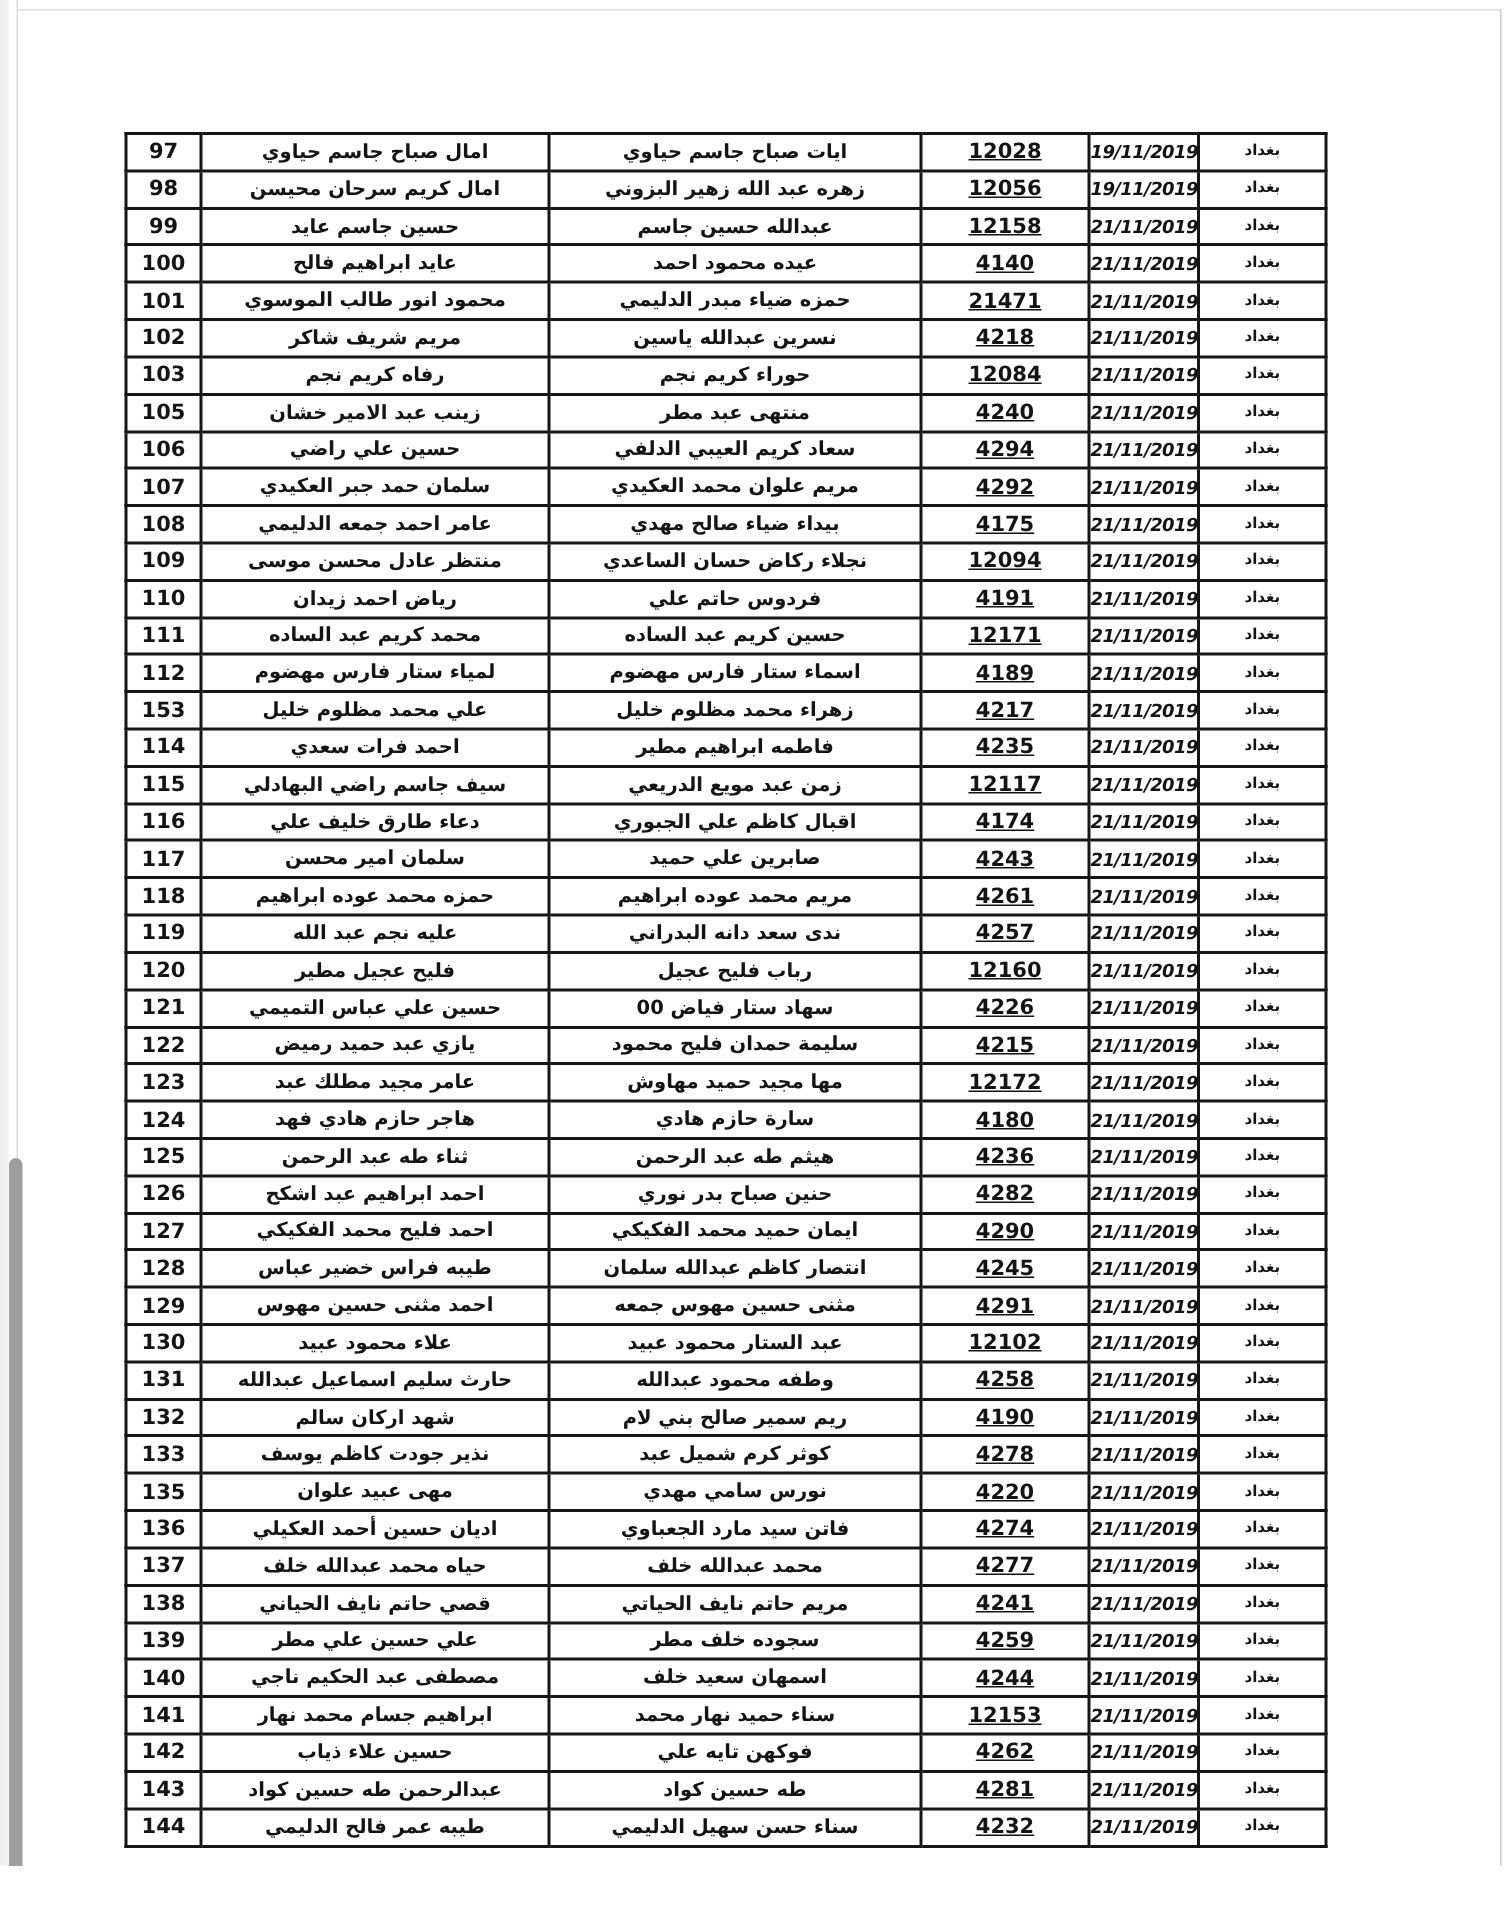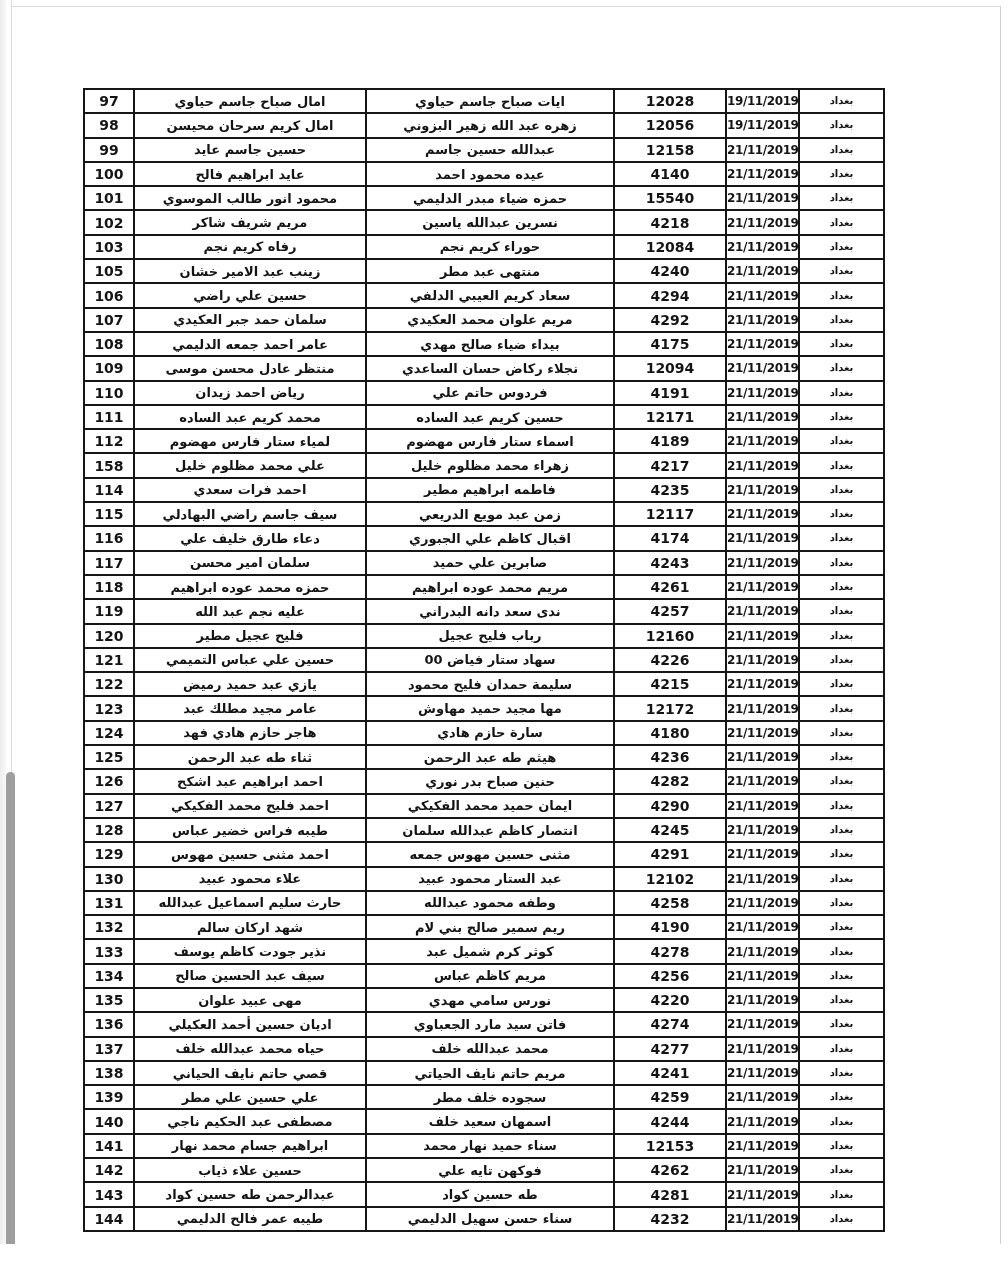--- a/index.html
+++ b/index.html
@@ -68,22 +68,22 @@
     margin: 0;
     text-align: center;
     vertical-align: middle;
     font-weight: bold;
     overflow: hidden;
     white-space: nowrap;
     line-height: 1;
   }
   td.c-no   { font-size: 14px; }
   td.c-name { font-size: 13px; direction: rtl; }
-  td.c-num  { font-size: 14px; letter-spacing: 0px; }
-  td.c-date { font-size: 12px; letter-spacing: -0.4px; }
+  td.c-num  { font-size: 14px; letter-spacing: 0px; text-decoration: underline; }
+  td.c-date { font-size: 12px; letter-spacing: -0.4px; font-style: italic; }
   td.c-city { font-size: 10px; direction: rtl; }
 </style>
 </head>
 <body>
 
 <div class="viewer">
 
   <div class="left-band"></div>
   <div class="page-edge-left"></div>
   <div class="page-edge-top"></div>
@@ -130,21 +130,21 @@
           <td class="c-name">عايد ابراهيم فالح</td>
           <td class="c-name">عيده محمود احمد</td>
           <td class="c-num">4140</td>
           <td class="c-date">21/11/2019</td>
           <td class="c-city">بغداد</td>
         </tr>
         <tr>
           <td class="c-no">101</td>
           <td class="c-name">محمود انور طالب الموسوي</td>
           <td class="c-name">حمزه ضياء مبدر الدليمي</td>
-          <td class="c-num">15540</td>
+          <td class="c-num">21471</td>
           <td class="c-date">21/11/2019</td>
           <td class="c-city">بغداد</td>
         </tr>
         <tr>
           <td class="c-no">102</td>
           <td class="c-name">مريم شريف شاكر</td>
           <td class="c-name">نسرين عبدالله ياسين</td>
           <td class="c-num">4218</td>
           <td class="c-date">21/11/2019</td>
           <td class="c-city">بغداد</td>
@@ -215,21 +215,21 @@
         </tr>
         <tr>
           <td class="c-no">112</td>
           <td class="c-name">لمياء ستار فارس مهضوم</td>
           <td class="c-name">اسماء ستار فارس مهضوم</td>
           <td class="c-num">4189</td>
           <td class="c-date">21/11/2019</td>
           <td class="c-city">بغداد</td>
         </tr>
         <tr>
-          <td class="c-no">158</td>
+          <td class="c-no">153</td>
           <td class="c-name">علي محمد مظلوم خليل</td>
           <td class="c-name">زهراء محمد مظلوم خليل</td>
           <td class="c-num">4217</td>
           <td class="c-date">21/11/2019</td>
           <td class="c-city">بغداد</td>
         </tr>
         <tr>
           <td class="c-no">114</td>
           <td class="c-name">احمد فرات سعدي</td>
           <td class="c-name">فاطمه ابراهيم مطير</td>
@@ -383,28 +383,20 @@
         </tr>
         <tr>
           <td class="c-no">133</td>
           <td class="c-name">نذير جودت كاظم يوسف</td>
           <td class="c-name">كوثر كرم شميل عبد</td>
           <td class="c-num">4278</td>
           <td class="c-date">21/11/2019</td>
           <td class="c-city">بغداد</td>
         </tr>
         <tr>
-          <td class="c-no">134</td>
-          <td class="c-name">سيف عبد الحسين صالح</td>
-          <td class="c-name">مريم كاظم عباس</td>
-          <td class="c-num">4256</td>
-          <td class="c-date">21/11/2019</td>
-          <td class="c-city">بغداد</td>
-        </tr>
-        <tr>
           <td class="c-no">135</td>
           <td class="c-name">مهى عبيد علوان</td>
           <td class="c-name">نورس سامي مهدي</td>
           <td class="c-num">4220</td>
           <td class="c-date">21/11/2019</td>
           <td class="c-city">بغداد</td>
         </tr>
         <tr>
           <td class="c-no">136</td>
           <td class="c-name">اديان حسين أحمد العكيلي</td>

